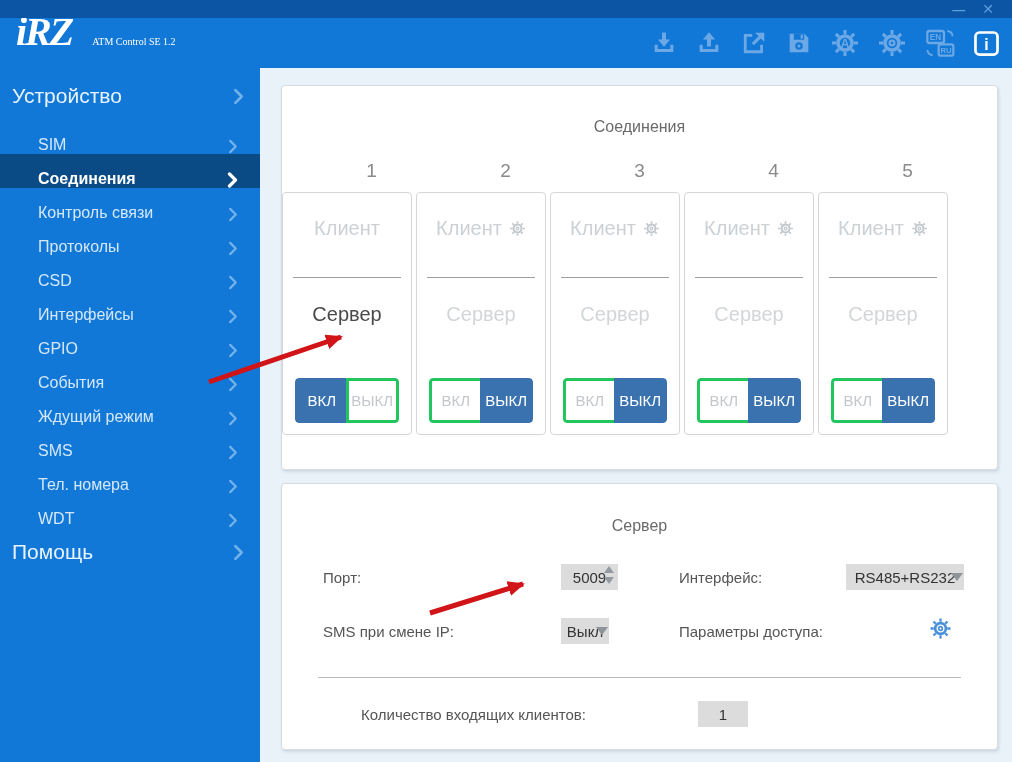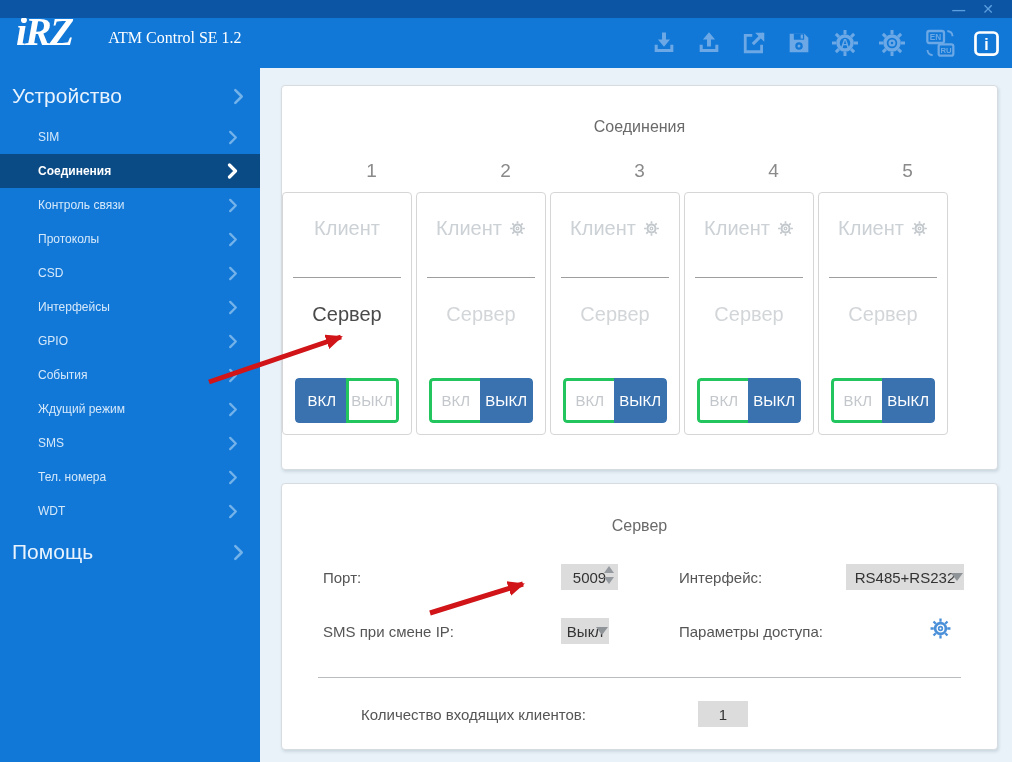--- a/index.html
+++ b/index.html
@@ -8,32 +8,32 @@
 
   
   .titlebar { position:absolute; left:0; top:0; width:1012px; height:18px; background:#0c55a4;
               display:flex; justify-content:flex-end; align-items:center; gap:18px; padding-right:18px; z-index:5; }
   .win-btn { color:#5c9fe0; font-size:14px; line-height:1; cursor:default; }
   .win-min { font-weight:bold; letter-spacing:-1px; font-size:13px; }
 
   .header { position:absolute; left:0; top:18px; width:1012px; height:50px; background:#1278d7; z-index:4; }
   .logo-wrap { position:absolute; left:16px; top:-8px; display:flex; align-items:flex-end; gap:20px;font-family:Liberation Serif, serif; }
   .logo { color:#fff; font-size:40px; font-weight:bold; font-style:italic; letter-spacing:-2px; line-height:1.1; }
-  .app-title { color:#fff; font-size:16px; padding-bottom:7px;margin-left:16px; }
+  .app-title { color:#fff; font-size:10px; padding-bottom:7px; }
 
   .toolbar { position:absolute; right:12px; top:6px; height:38px; display:flex; align-items:center; gap:17px; }
   .tb-icon { color:#6ba8e5; display:flex; align-items:center; justify-content:center; cursor:pointer; }
   .tb-icon svg { display:block; }
   .tb-info { color:#ffffff; }
 
   
   .sidebar { position:absolute; left:0; top:68px; width:260px; height:694px; background:#1278d7; padding-top:4px; z-index:3; }
   .nav-item { display:flex; align-items:center; justify-content:space-between; color:#e8f3fd; cursor:pointer; }
   .nav-top { height:48px; padding:0 16px 0 12px; font-size:21px; }
-  .nav-sub { height:34px; padding:0 22px 0 38px; font-size:12px; color:#d5e8fa; }
+  .nav-sub { height:34px; padding:0 22px 0 38px; font-size:16px; color:#d5e8fa;align-items:flex-end; }
   .nav-expanded { background:#0e61b2; }
   .nav-selected { background:#0a4a85; color:#ffffff; font-weight:bold; }
   .chev { color:#74b2ea; display:flex; align-items:center; }
   .nav-selected .chev { color:#ffffff; }
 
   
   .main { position:absolute; left:260px; top:68px; width:752px; height:694px; background:#e9f2f8; }
   .panel { position:absolute; background:#fff; border:1px solid #d7dce1; border-radius:4px;
            box-shadow:1px 2px 3px rgba(120,140,160,0.25); }
   .panel-connections { left:21px; top:17px; width:717px; height:385px; }

